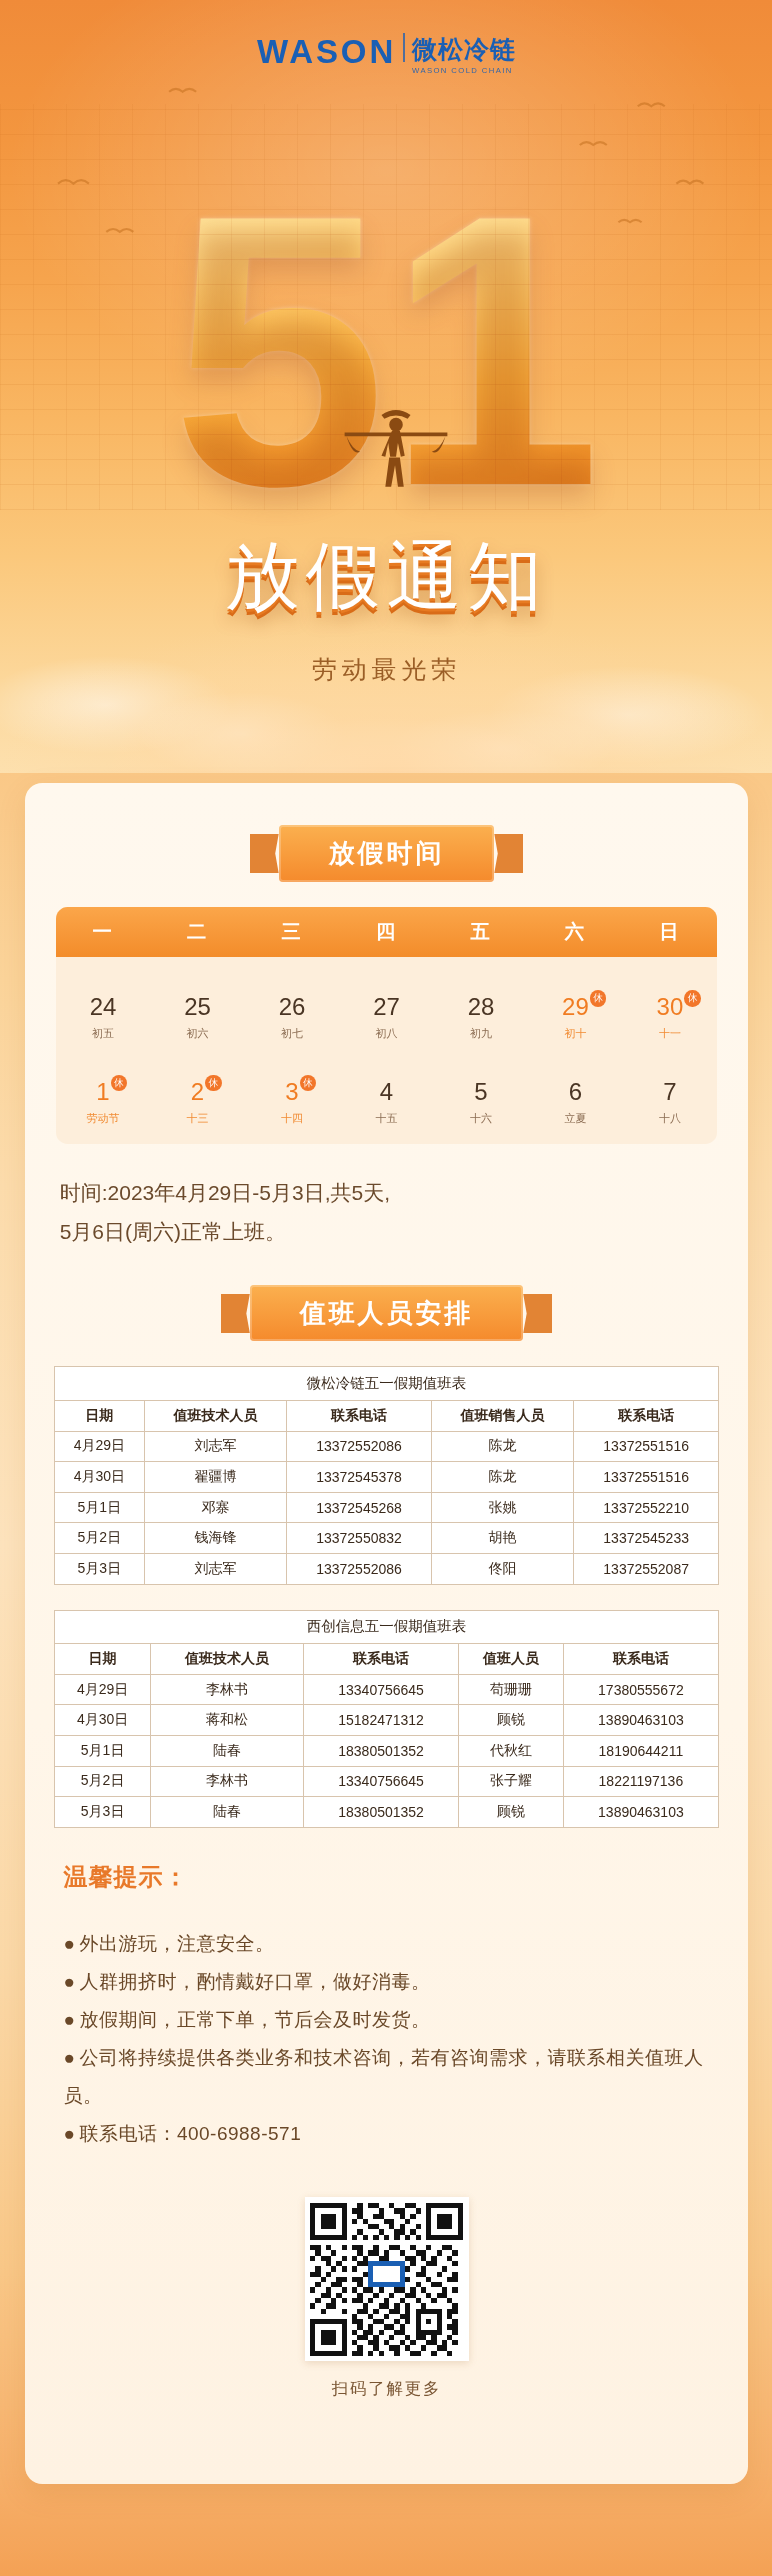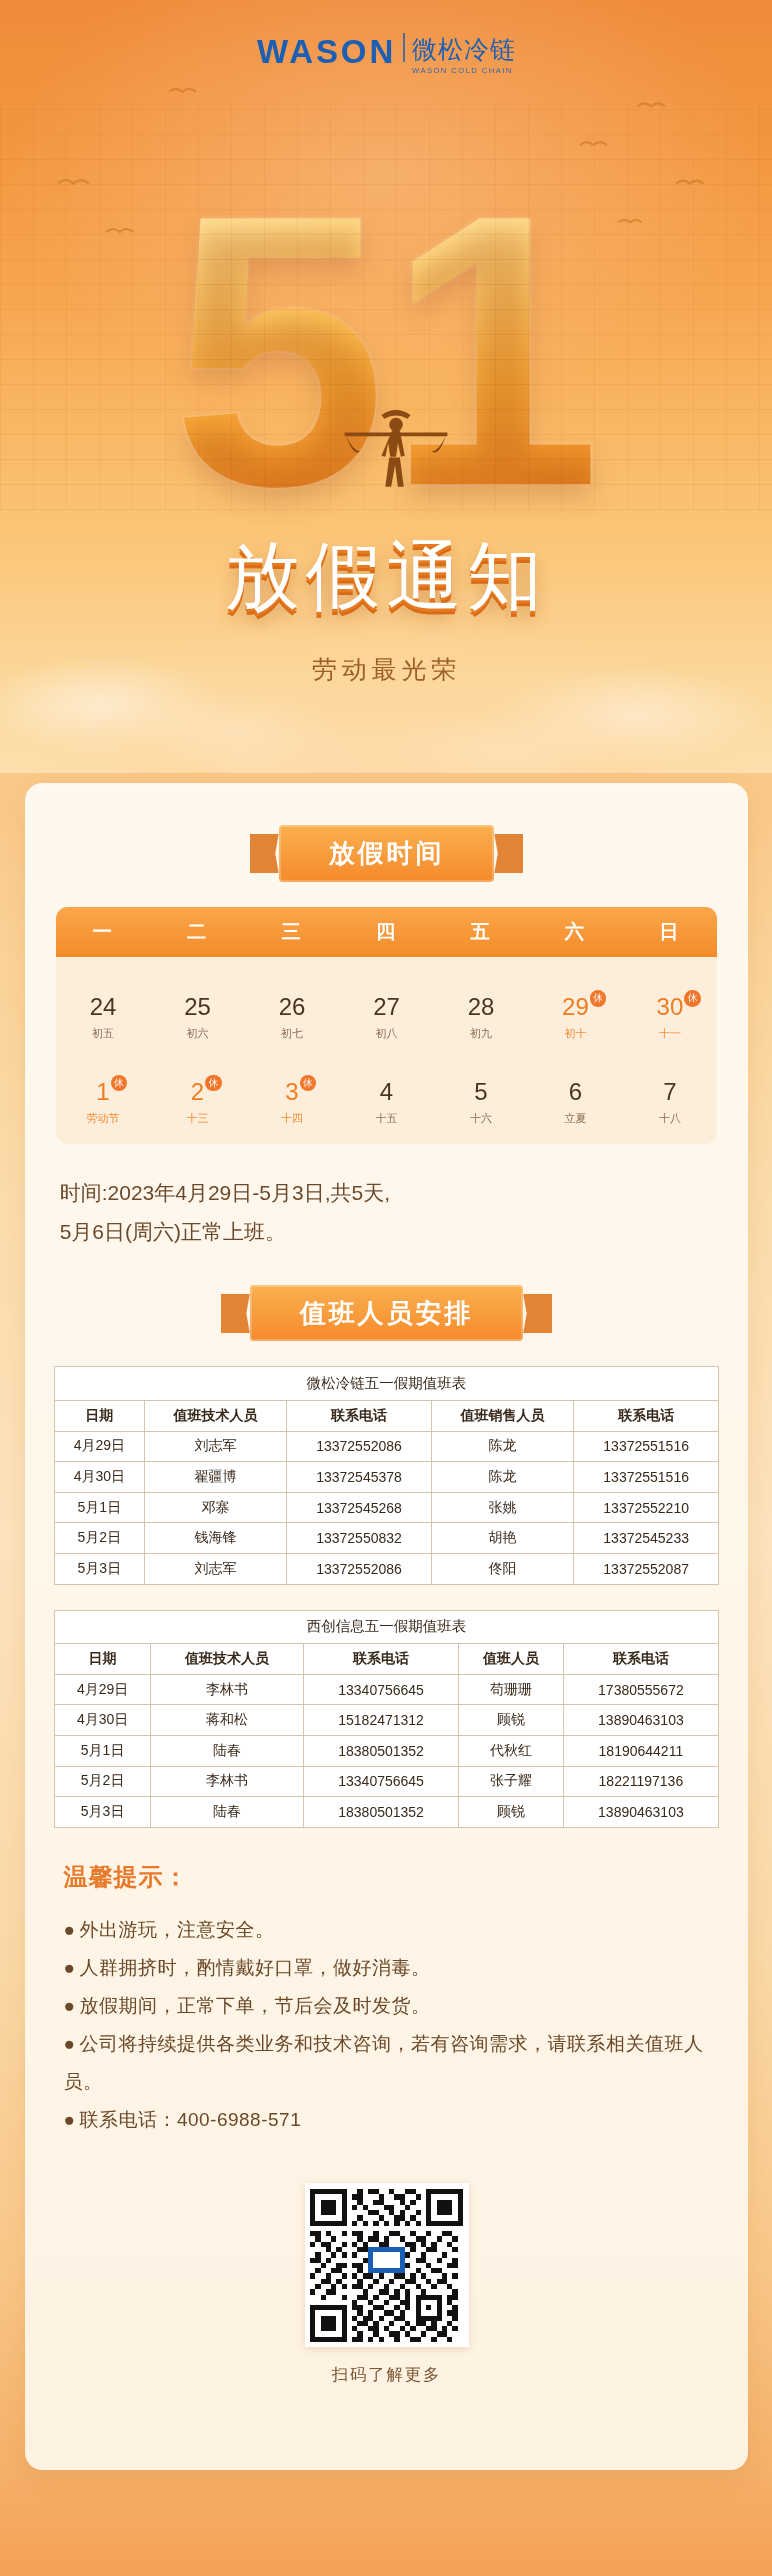--- a/index.html
+++ b/index.html
@@ -46,21 +46,21 @@
     display: flex; align-items: flex-start; justify-content: center;
     gap: 7px; padding-top: 33px;
   }
   .logo-wason {
     font-size: 33px; font-weight: bold; letter-spacing: 2.9px;
     color: #1a5fb4; font-family: "Liberation Sans", sans-serif;
     display: flex; align-items: center; gap: 1.9px;
   }
   .logo-divider { width: 1.9px; height: 29px; background: #1a5fb4; opacity: .75; }
   .logo-cn { display: flex; flex-direction: column; align-items: flex-start; }
-  .logo-cn-main { font-size: 25px; font-weight: normal; color: #1a5fb4; letter-spacing: 1px; }
+  .logo-cn-main { font-size: 25px; font-weight: bold; color: #1a5fb4; letter-spacing: 1px; }
   .logo-cn-sub { font-size: 7.7px; color: #1a5fb4; letter-spacing: 1.4px; opacity: .9; }
 
   
   .numerals {
     position: absolute; z-index: 3; left: 0; right: 0; top: 104px;
     height: 406px; display: flex; justify-content: center; align-items: flex-end; gap: 5.8px;
   }
   .num {
     position: relative;
     font-family: "Liberation Sans", sans-serif;
@@ -180,21 +180,21 @@
     caption-side: top; background: #fff; border: 1px solid #d8c4ad; border-bottom: none;
     font-size: 14.5px; padding: 6.8px 0; color: #3a2a1c;
   }
   table.shift th, table.shift td {
     border: 1px solid #d8c4ad; text-align: center; padding: 5.8px 1.9px; font-weight: normal;
   }
   table.shift thead th { font-weight: bold; background: #fff; }
 
   
   .tips { margin: 33px 13.5px 0 13.5px; }
-  .tips-title { font-size: 24px; font-weight: bold; color: #e8792a; margin-bottom: 18px; letter-spacing: 1px; }
+  .tips-title { font-size: 24px; font-weight: bold; color: #e8792a; margin-bottom: 32px; letter-spacing: 1px; }
   .tip-line {
     font-size: 19px; color: #6a4828; line-height: 2.0; letter-spacing: 0.5px;
   }
   .tip-line .dot { color: #6a4828; margin-right: 3.9px; }
 
   
   .qr-wrap { margin: 44px auto 5.8px; width: 164px; text-align: center; }
   .qr {
     width: 164px; height: 164px; background: #fff; padding: 5.8px;
     box-shadow: 0 1.9px 7.7px rgba(150,90,30,.18);

